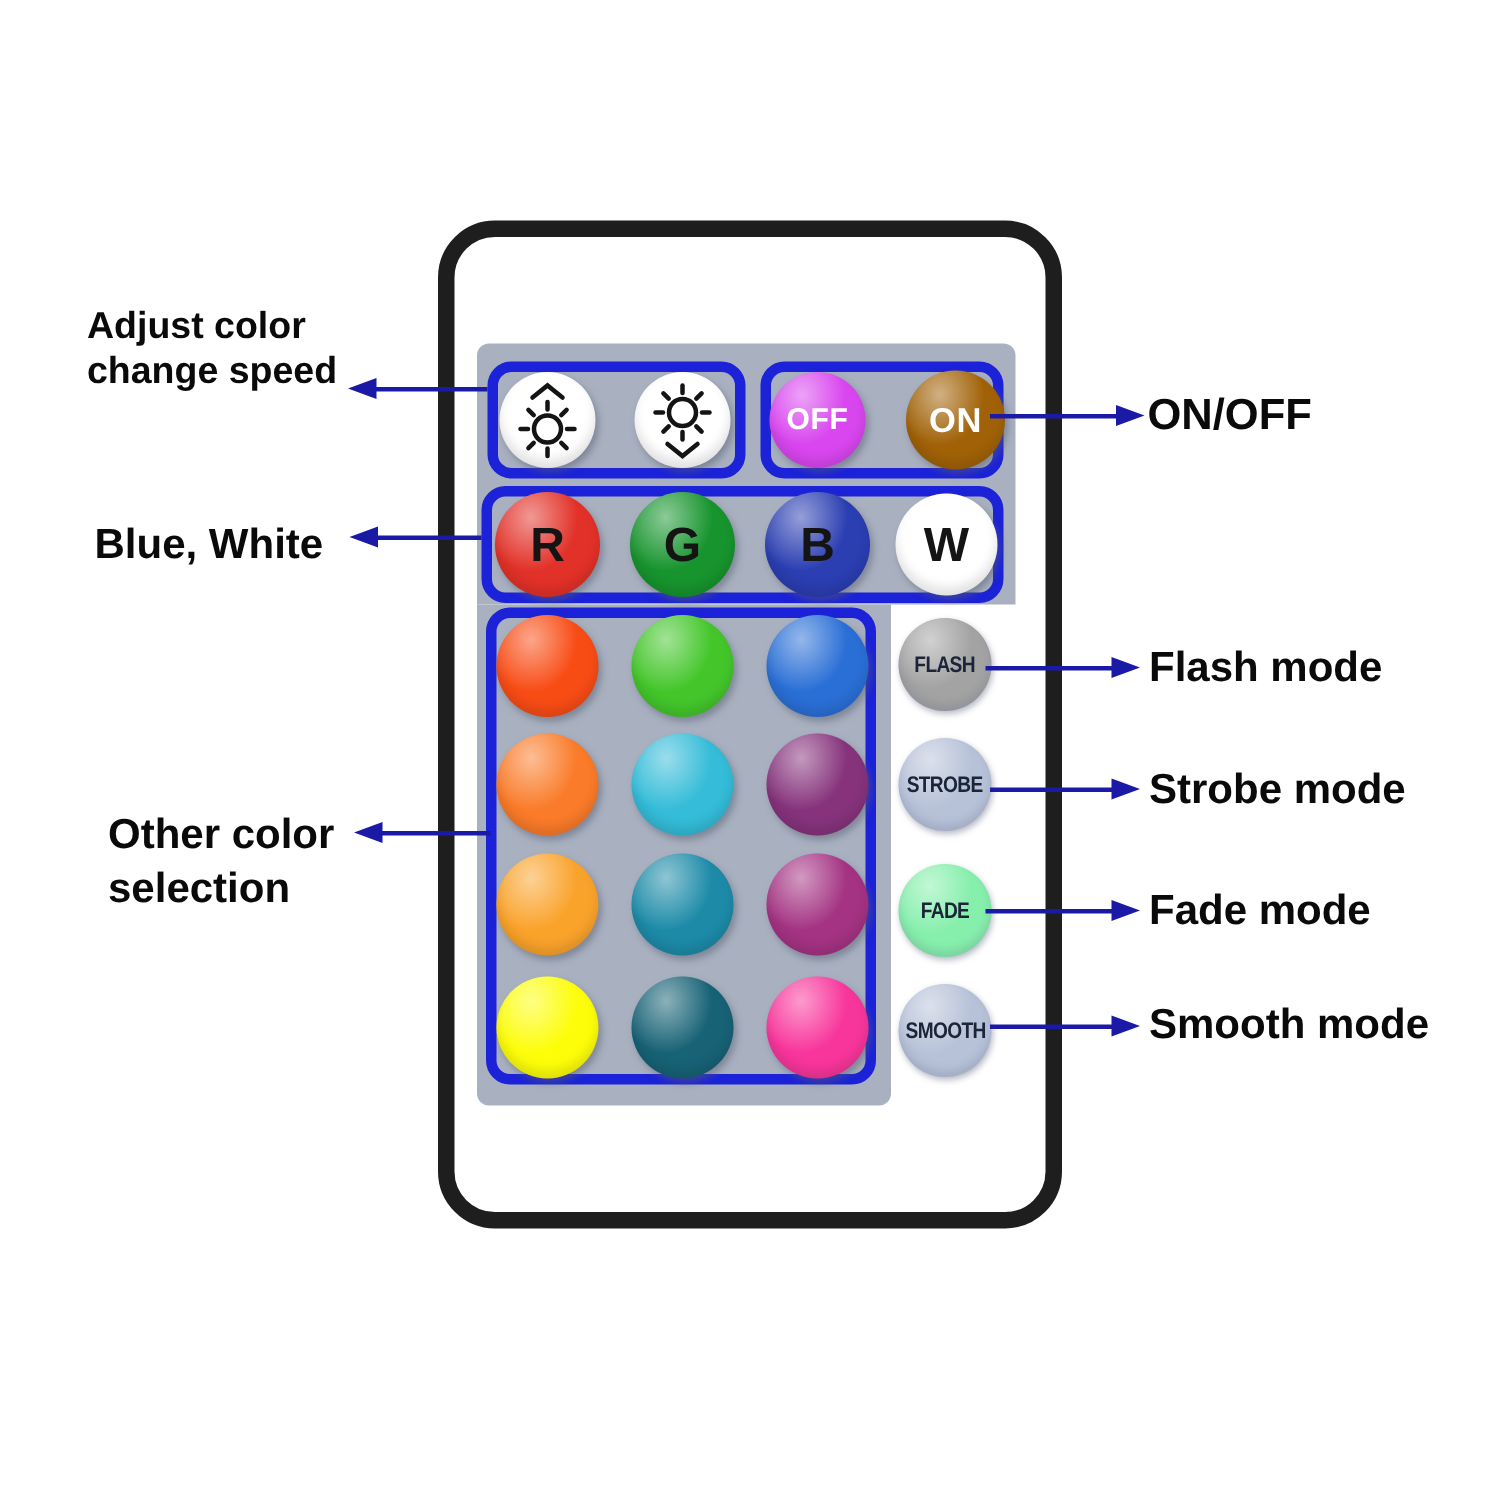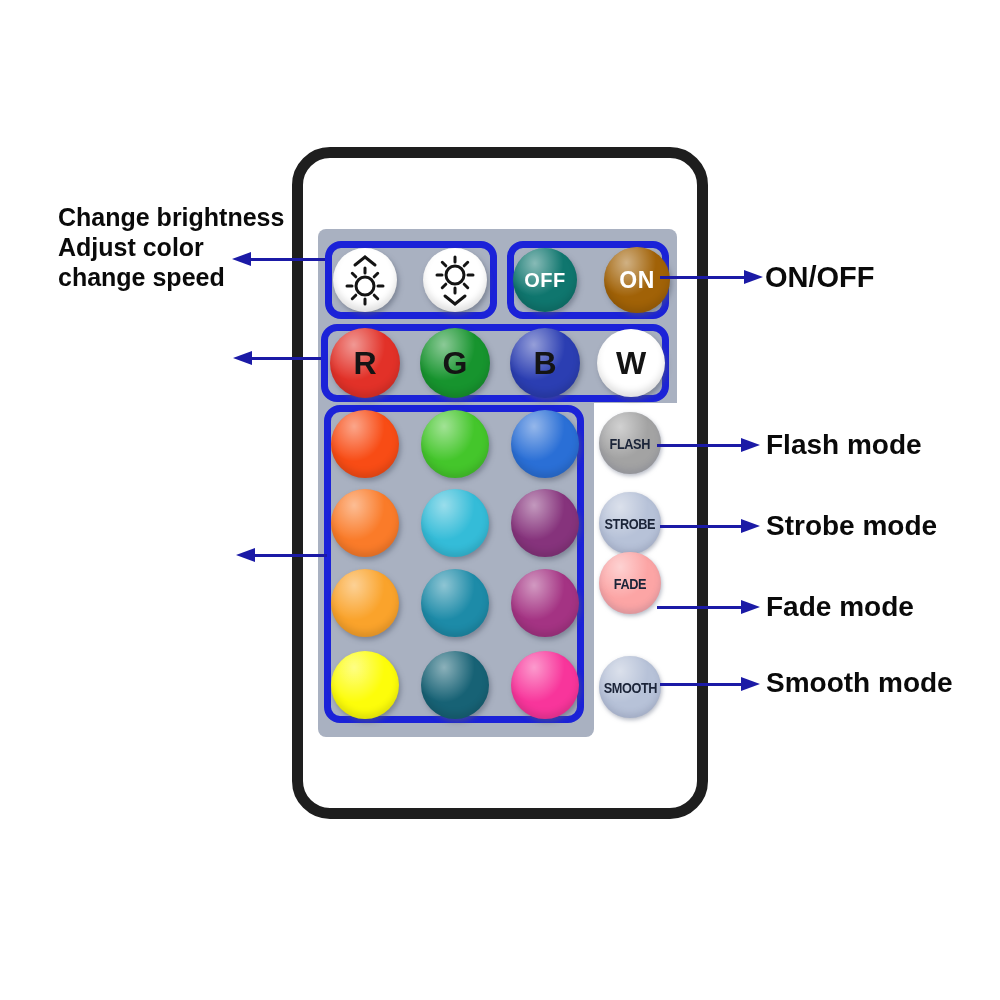--- a/index.html
+++ b/index.html
@@ -100,21 +100,21 @@
           <line y1="-13" y2="-18" transform="rotate(180)"></line>
             <line y1="-13" y2="-18" transform="rotate(225)"></line>
           <line y1="-13" y2="-18" transform="rotate(270)"></line>
             <line y1="-13" y2="-18" transform="rotate(315)"></line>
         </g>
         <path d="M13 44 L23 52 L33 44"></path>
       </svg>
     </span>
   </div>
 
-  <div class="btn" style="left:513px;top:248px;width:64px;height:64px;background:#0f766e;">
+  <div class="btn" style="left:513px;top:248px;width:64px;height:64px;background:#d946ef;">
     <span class="txt-power">OFF</span>
   </div>
   <div class="btn" style="left:604px;top:247px;width:66px;height:66px;background:#a16207;">
     <span class="txt-power txt-on">ON</span>
   </div>
 
   <div class="btn" style="left: 330px; top: 328px; width: 70px; height: 70px; background-color: rgb(226, 49, 40);" x-c="R">
     <span class="txt-rgbw">R</span>
   </div>
   <div class="btn" style="left: 420px; top: 328px; width: 70px; height: 70px; background-color: rgb(23, 148, 46);">
@@ -139,33 +139,37 @@
   <div class="btn" style="left: 331px; top: 651px; width: 68px; height: 68px; background-color: rgb(253, 253, 10);"></div>
   <div class="btn" style="left: 421px; top: 651px; width: 68px; height: 68px; background-color: rgb(23, 98, 117);"></div>
   <div class="btn" style="left: 511px; top: 651px; width: 68px; height: 68px; background-color: rgb(248, 53, 155);"></div>
 
   <div class="btn btn-mode" style="left: 599px; top: 412px; width: 62px; height: 62px; background-color: #a3a3a3;">
     <span>FLASH</span>
   </div>
   <div class="btn btn-mode" style="left: 599px; top: 492px; width: 62px; height: 62px; background-color: rgb(183, 194, 216);">
     <span>STROBE</span>
   </div>
-  <div class="btn btn-mode" style="left: 599px; top: 552px; width: 62px; height: 62px; background-color: #fca5a5; justify-content: center;">
+  <div class="btn btn-mode" style="left: 599px; top: 576px; width: 62px; height: 62px; background-color: #86efac; justify-content: center;">
     <span>FADE</span>
   </div>
   <div class="btn btn-mode" style="left: 599px; top: 656px; width: 62px; height: 62px; background-color: rgb(183, 194, 216);">
     <span>SMOOTH</span>
   </div>
 
   <div class="label lbl-brightness">
-    <div>Change brightness</div>
     <div>Adjust color</div>
     <div>change speed</div>
   </div>
   <div class="label lbl-rgbw">
+    <div>Blue, White</div>
+  </div>
+  <div class="label lbl-other">
+    <div>Other color</div>
+    <div>selection</div>
   </div>
 
   <div class="label lbl-onoff">ON/OFF</div>
   <div class="label lbl-mode" style="left:766px;top:510px;">Strobe mode</div>
   <div class="label lbl-mode" style="left:766px;top:429px;">Flash mode</div>
   <div class="label lbl-mode" style="left:766px;top:667px;">Smooth mode</div>
   <div class="label lbl-mode" style="left:766px;top:591px;">Fade mode</div>
 
   <div class="aline" style="left:250px;top:258px;width:75px;"></div>
   <div class="ahead ahead-left" style="left:232px;top:252px;"></div>

